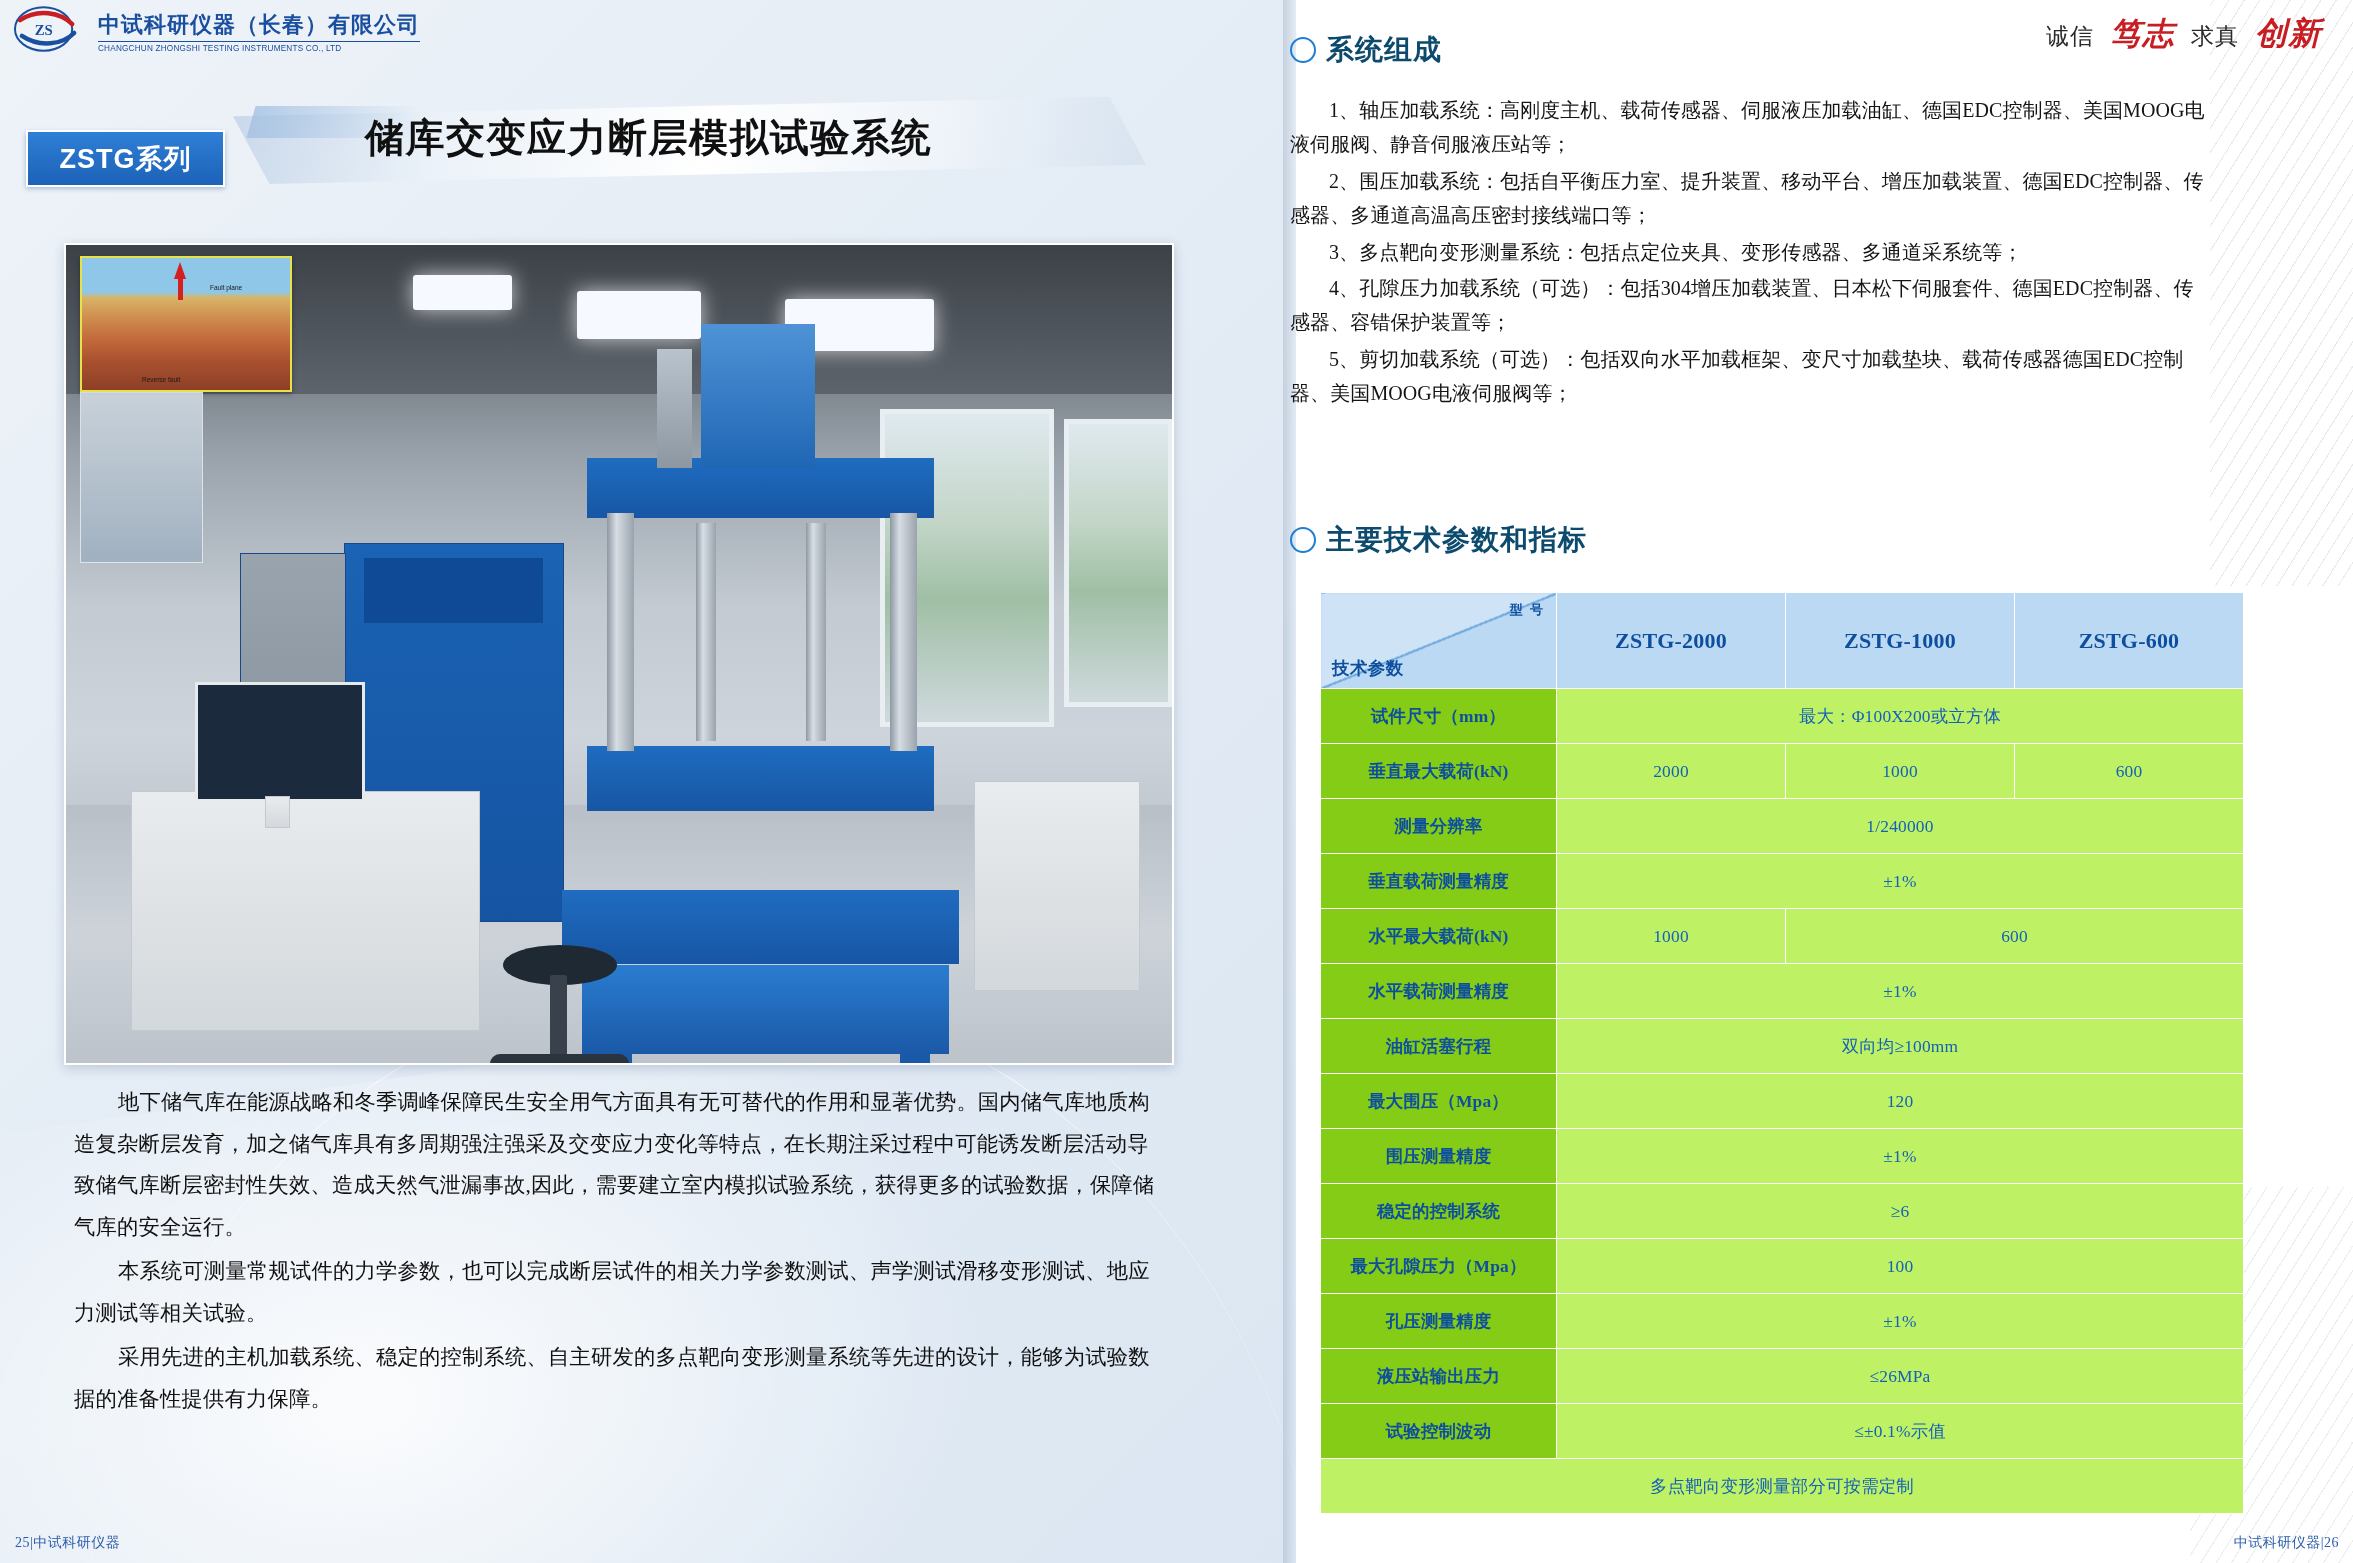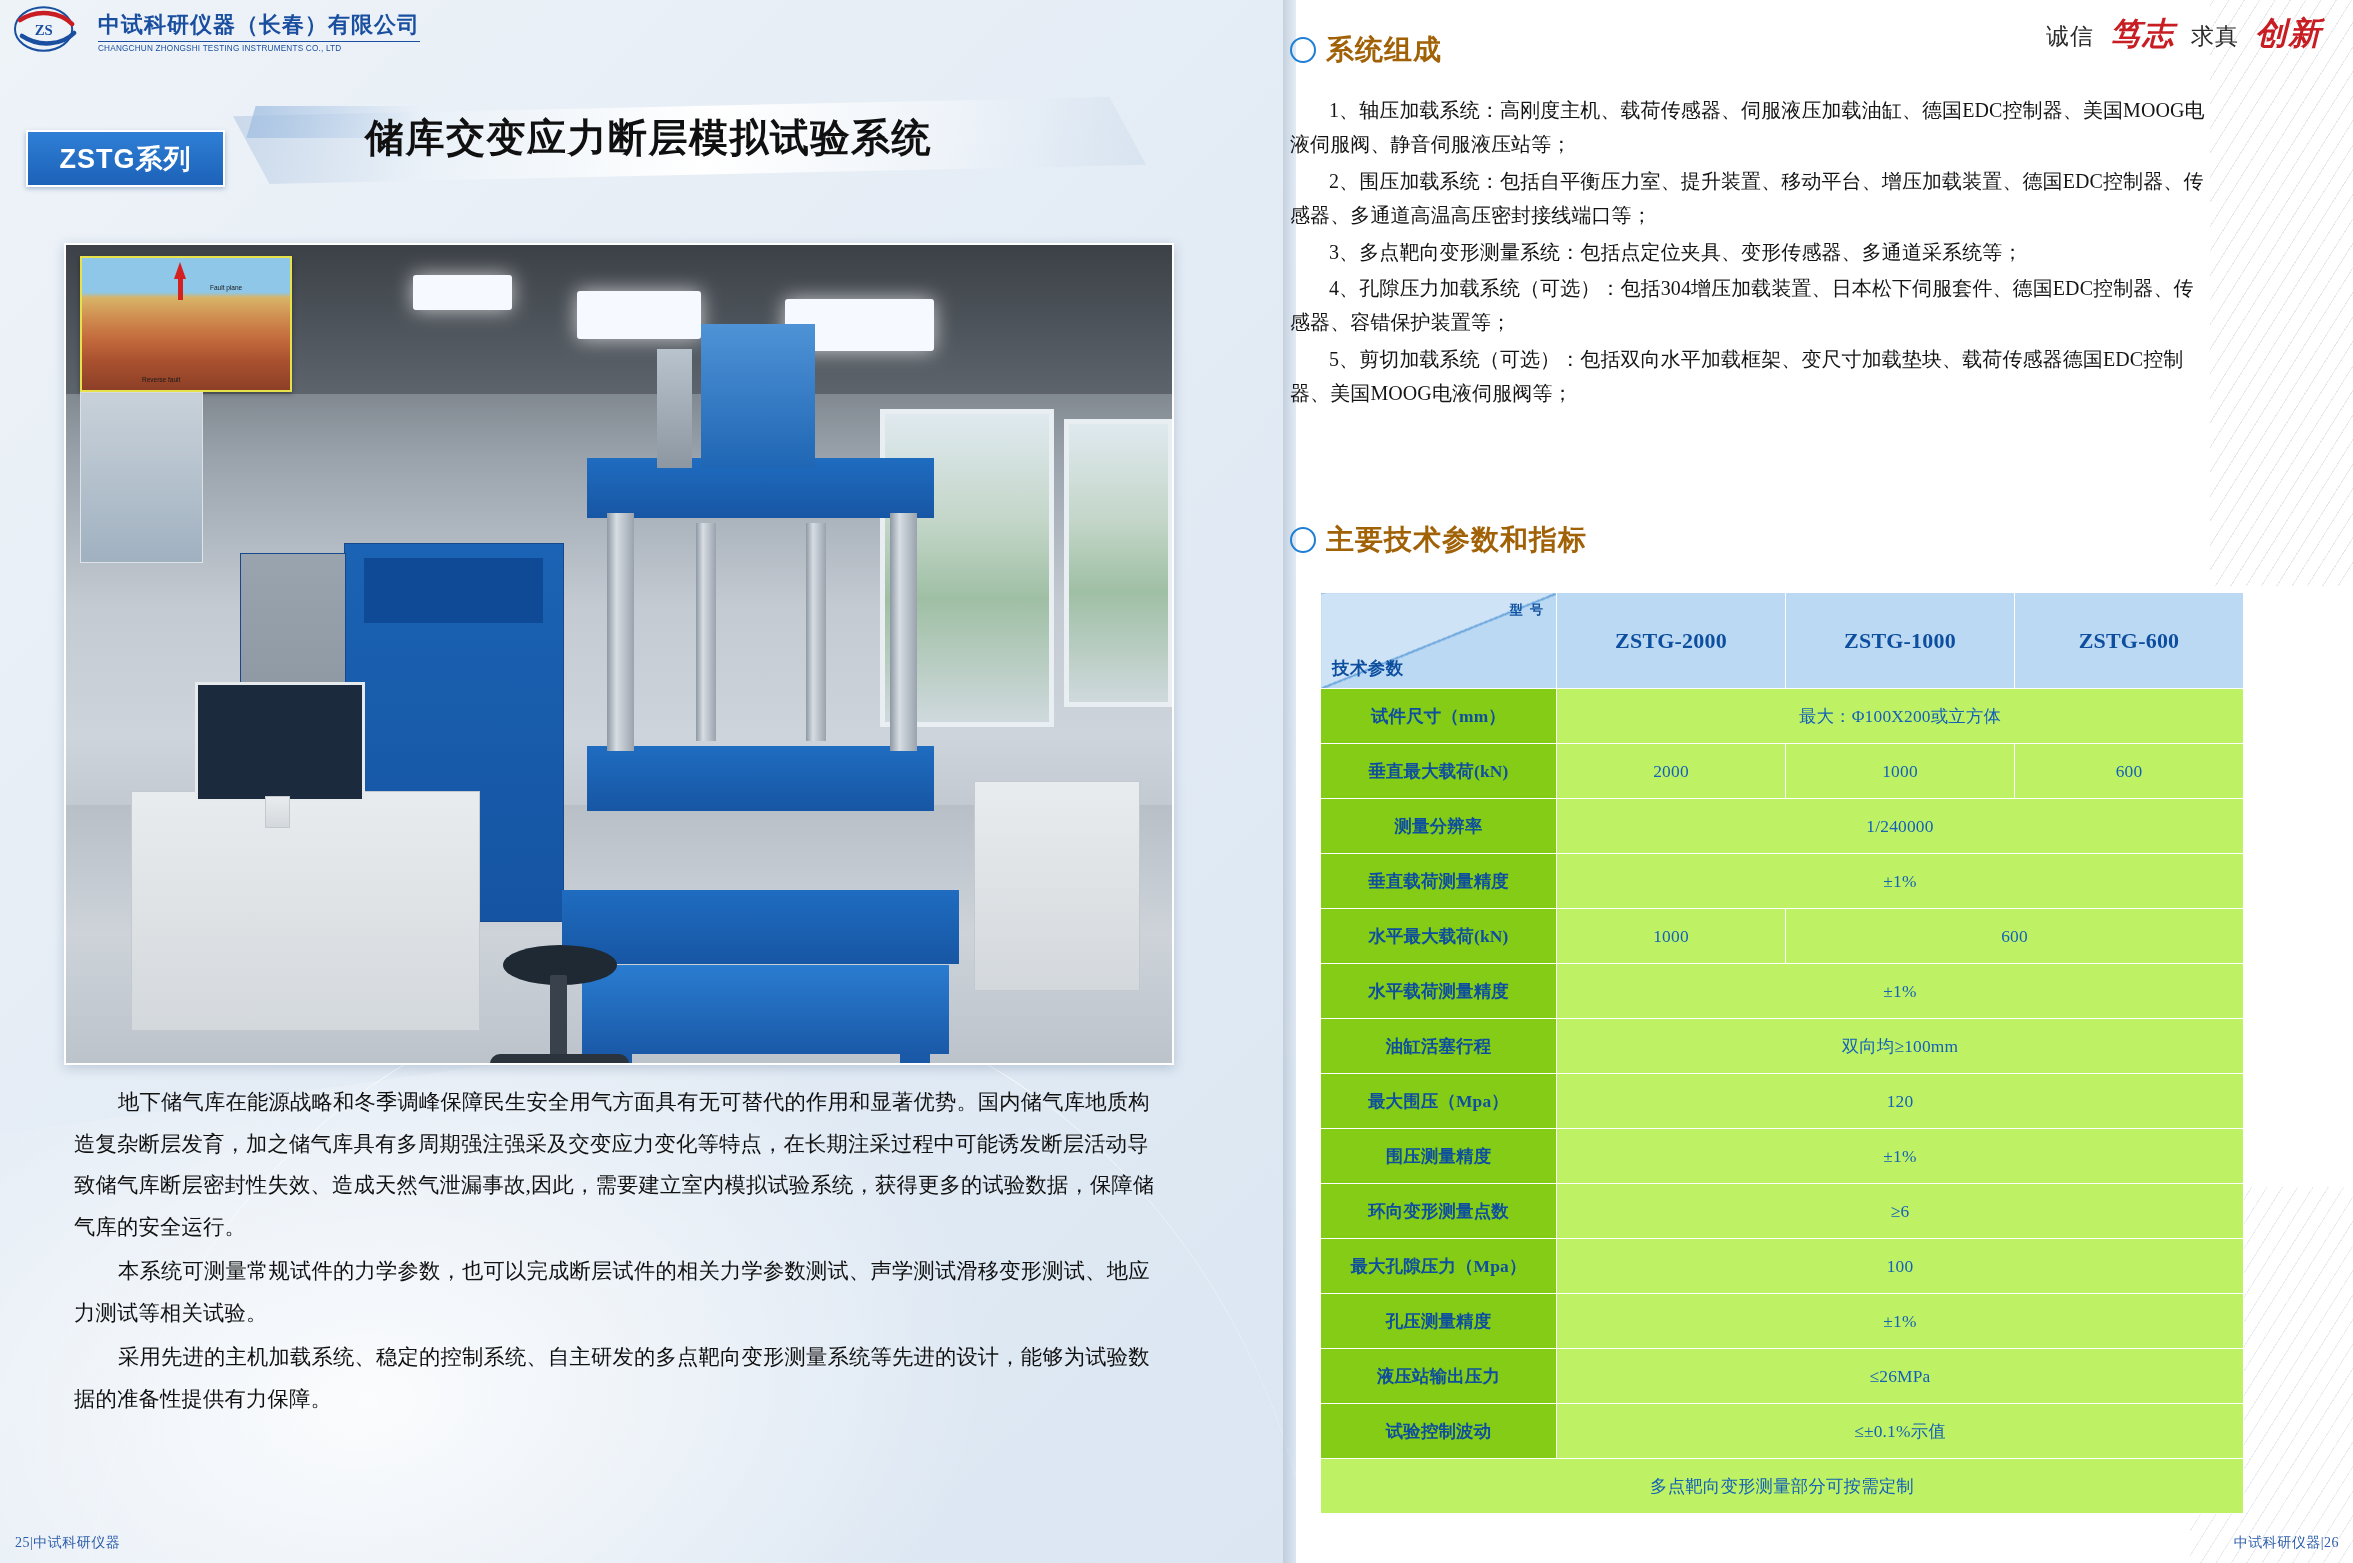--- a/index.html
+++ b/index.html
@@ -343,21 +343,21 @@
   .sec-head .ring {
     width: 22px; height: 22px;
     border: 2.5px solid #1f7fd4;
     border-radius: 50%;
     flex: 0 0 auto;
   }
   .sec-head .txt {
     font-family: "Liberation Serif", serif;
     font-weight: bold;
     font-size: 28px;
-    color: #a16207;
+    color: #0c4a6e;
     letter-spacing: 1px;
     white-space: nowrap;
   }
 
   .compose-list {
     position: absolute;
     left: 1290px;
     top: 93px;
     width: 923px;
     font-size: 20px;
@@ -604,21 +604,21 @@
       </tr>
       <tr>
         <td class="label">最大围压（Mpa）</td>
         <td colspan="3">120</td>
       </tr>
       <tr>
         <td class="label">围压测量精度</td>
         <td colspan="3">±1%</td>
       </tr>
       <tr>
-        <td class="label">环向变形测量点数</td>
+        <td class="label">稳定的控制系统</td>
         <td colspan="3">≥6</td>
       </tr>
       <tr>
         <td class="label">最大孔隙压力（Mpa）</td>
         <td colspan="3">100</td>
       </tr>
       <tr>
         <td class="label">孔压测量精度</td>
         <td colspan="3">±1%</td>
       </tr>

